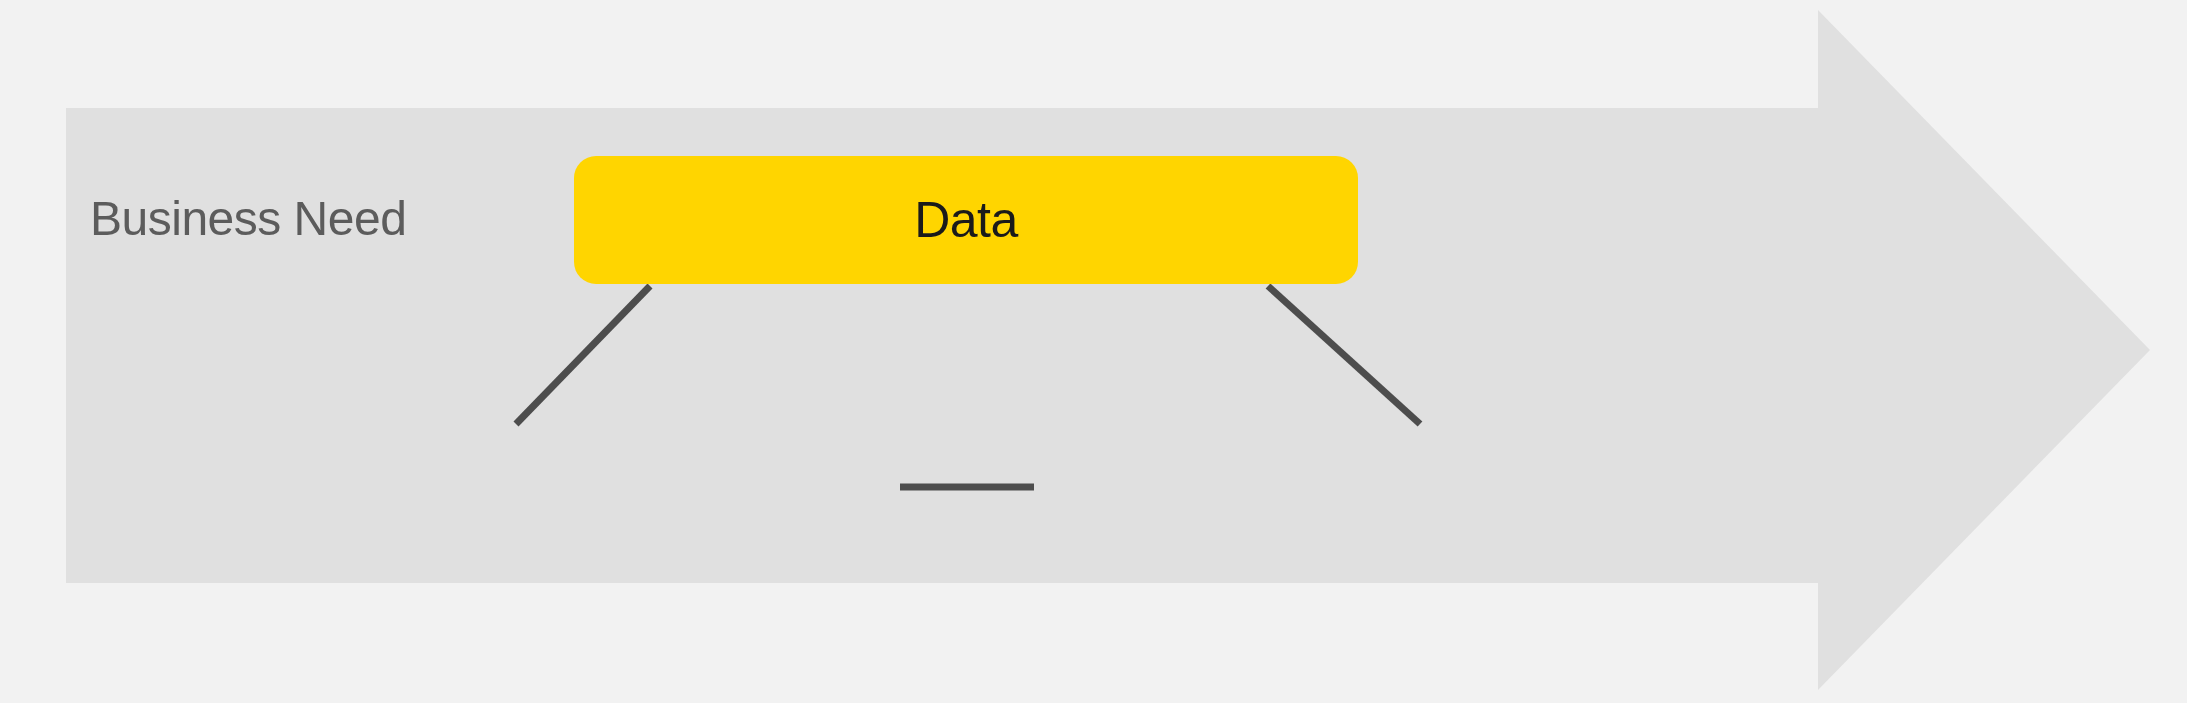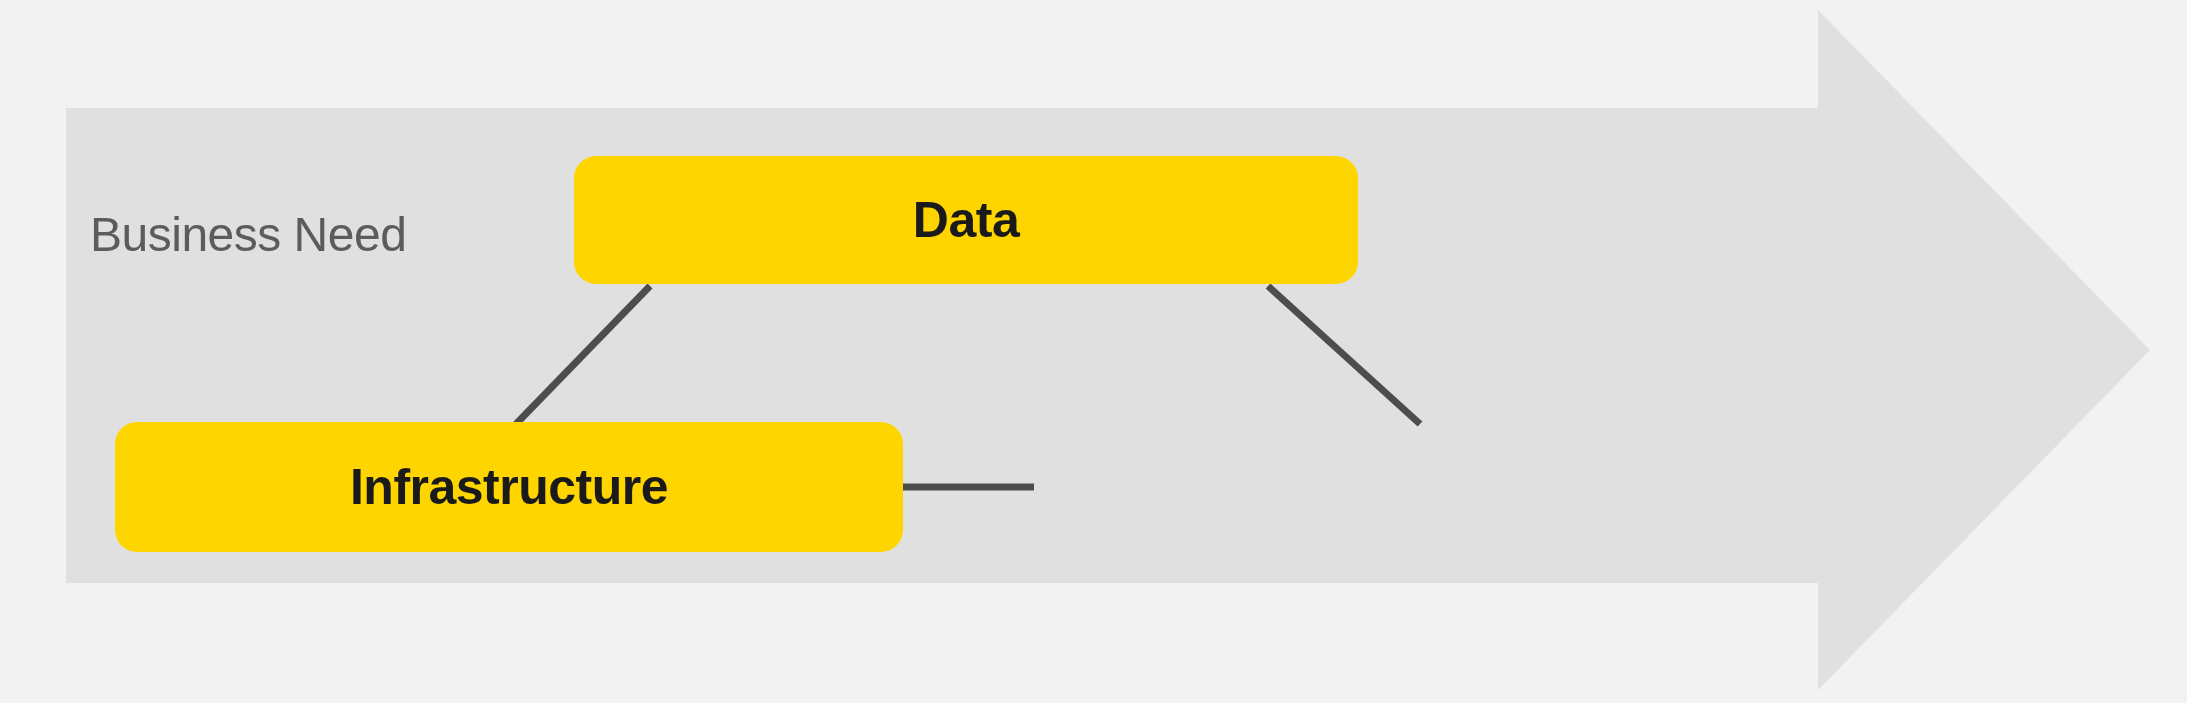--- a/index.html
+++ b/index.html
@@ -38,57 +38,53 @@
   }
   .node{
     position:absolute;
     background:var(--color-node_fill);
     border-radius:22px;
     display:flex;
     align-items:center;
     justify-content:center;
     color:var(--color-node_text);
     font-size:50px;
-    font-weight:700;
+    font-weight:400;
     letter-spacing:-0.5px;
   }
   .node-data{left:574px;top:156px;width:784px;height:128px;}
   .node-infrastructure{left:115px;top:422px;width:788px;height:130px;}
   .node-analytics{left:1032px;top:422px;width:786px;height:130px;}
   .banner-label{
     position:absolute;
     left:90px;
     top:190px;
     height:56px;
     display:flex;
     align-items:center;
     color:var(--color-label_text);
     font-size:48px;
     font-weight:500;
     letter-spacing:-0.5px;
     white-space:nowrap;
-    margin-top:16px;
   }
 </style>
 </head>
 <body>
 
 <div class="canvas">
 
   <svg class="arrow-svg" viewBox="0 0 2187 703">
     <path class="arrow-shape" d="M66,108 L1818,108 L1818,10 L2150,350 L1818,690 L1818,583 L66,583 Z"></path>
     <line class="edge" x1="650" y1="286" x2="516" y2="424"></line>
     <line class="edge" x1="1268" y1="286" x2="1420" y2="424"></line>
     <line class="edge" x1="900" y1="487" x2="1034" y2="487"></line>
   </svg>
 
   <div class="banner-label">Business Need</div>
 
   <div class="node node-data">
     <span>Data</span>
   </div>
 
-  <div class="node node-infrastructure">
-    <span>Infrastructure</span>
-  </div>
 
 
 </div>
 
 </body></html>

